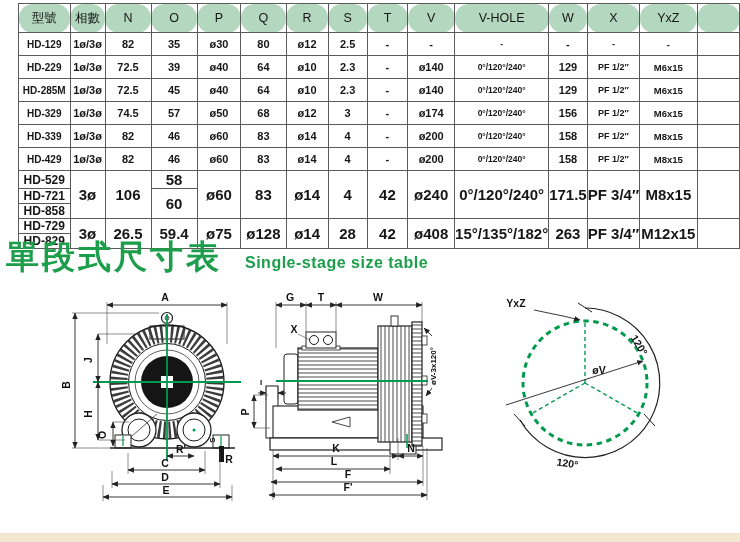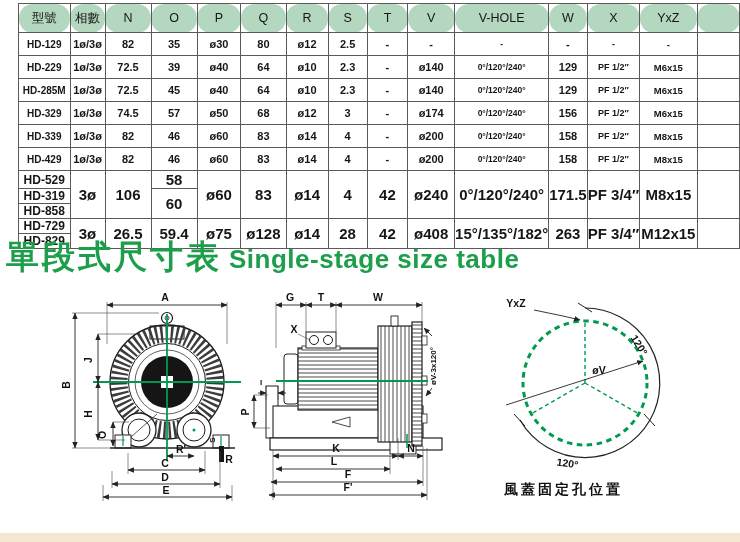--- a/index.html
+++ b/index.html
@@ -18,21 +18,21 @@
   table.dims tr.sub td{height:13px;font-size:15px;}
   table.dims td.model{font-size:10px;font-weight:700;}
   table.dims tr.sub td.model{font-size:12px;}
   table.dims td.vhole{font-size:8.5px;}
   table.dims td.xcol{font-size:9px;}
   table.dims td.yzcol{font-size:9.5px;}
 
   
   .title{position:absolute;left:6px;top:235px;white-space:nowrap;color:#1c9e4b;}
   .title .zh{font-size:33px;font-weight:bold;letter-spacing:3px;}
-  .title .en{font-size:26px;font-weight:bold;margin-left:7px;letter-spacing:0.5px;}
+  .title .en{font-size:16px;font-weight:bold;margin-left:23px;letter-spacing:0.5px;}
 
   
   svg{position:absolute;overflow:visible;}
   .dl{font-size:10.5px;font-weight:bold;fill:#111;text-anchor:middle;
       font-family:"Liberation Sans",sans-serif;}
   .dl.sm{font-size:8px;}
   .dim{stroke:#222;stroke-width:0.9;}
   .ldr{stroke:#444;stroke-width:0.6;}
   .out{stroke:#1a1a1a;fill:none;}
   .grn{stroke:#009a4e;}
@@ -197,21 +197,21 @@
         <td rowspan="3">4</td>
         <td rowspan="3">42</td>
         <td rowspan="3">ø240</td>
         <td rowspan="3" class="vhole">0°/120°/240°</td>
         <td rowspan="3">171.5</td>
         <td rowspan="3" class="xcol">PF 3/4″</td>
         <td rowspan="3" class="yzcol">M8x15</td>
         <td rowspan="3"></td>
       </tr>
       <tr class="sub">
-        <td class="model">HD-319</td>
+        <td class="model">HD-721</td>
         <td rowspan="2">60</td>
       </tr>
       <tr class="sub">
         <td class="model">HD-858</td>
       </tr>
 
       <tr class="sub">
         <td class="model">HD-729</td>
         <td rowspan="2">3ø</td>
         <td rowspan="2">26.5</td>
@@ -422,16 +422,15 @@
       <line x1="110" y1="13" x2="124" y2="22" stroke="#222" stroke-width="1"></line>
       <line x1="176" y1="124" x2="187" y2="136" stroke="#222" stroke-width="1"></line>
       <text class="dl" x="168" y="57" transform="rotate(58 168 57)">120°</text>
 
       <path d="M52,130 A75,75 0 0 0 182,130" fill="none" stroke="#222" stroke-width="1.2"></path>
       <line x1="46" y1="124" x2="57" y2="136" stroke="#222" stroke-width="1"></line>
       <text class="dl" x="99" y="177" transform="rotate(8 99 177)">120°</text>
     </g>
   </svg>
 
-  <div class="caption">風蓋固定孔位置</div>
 
   <div class="strip"></div>
 </div>
 
 </body></html>

